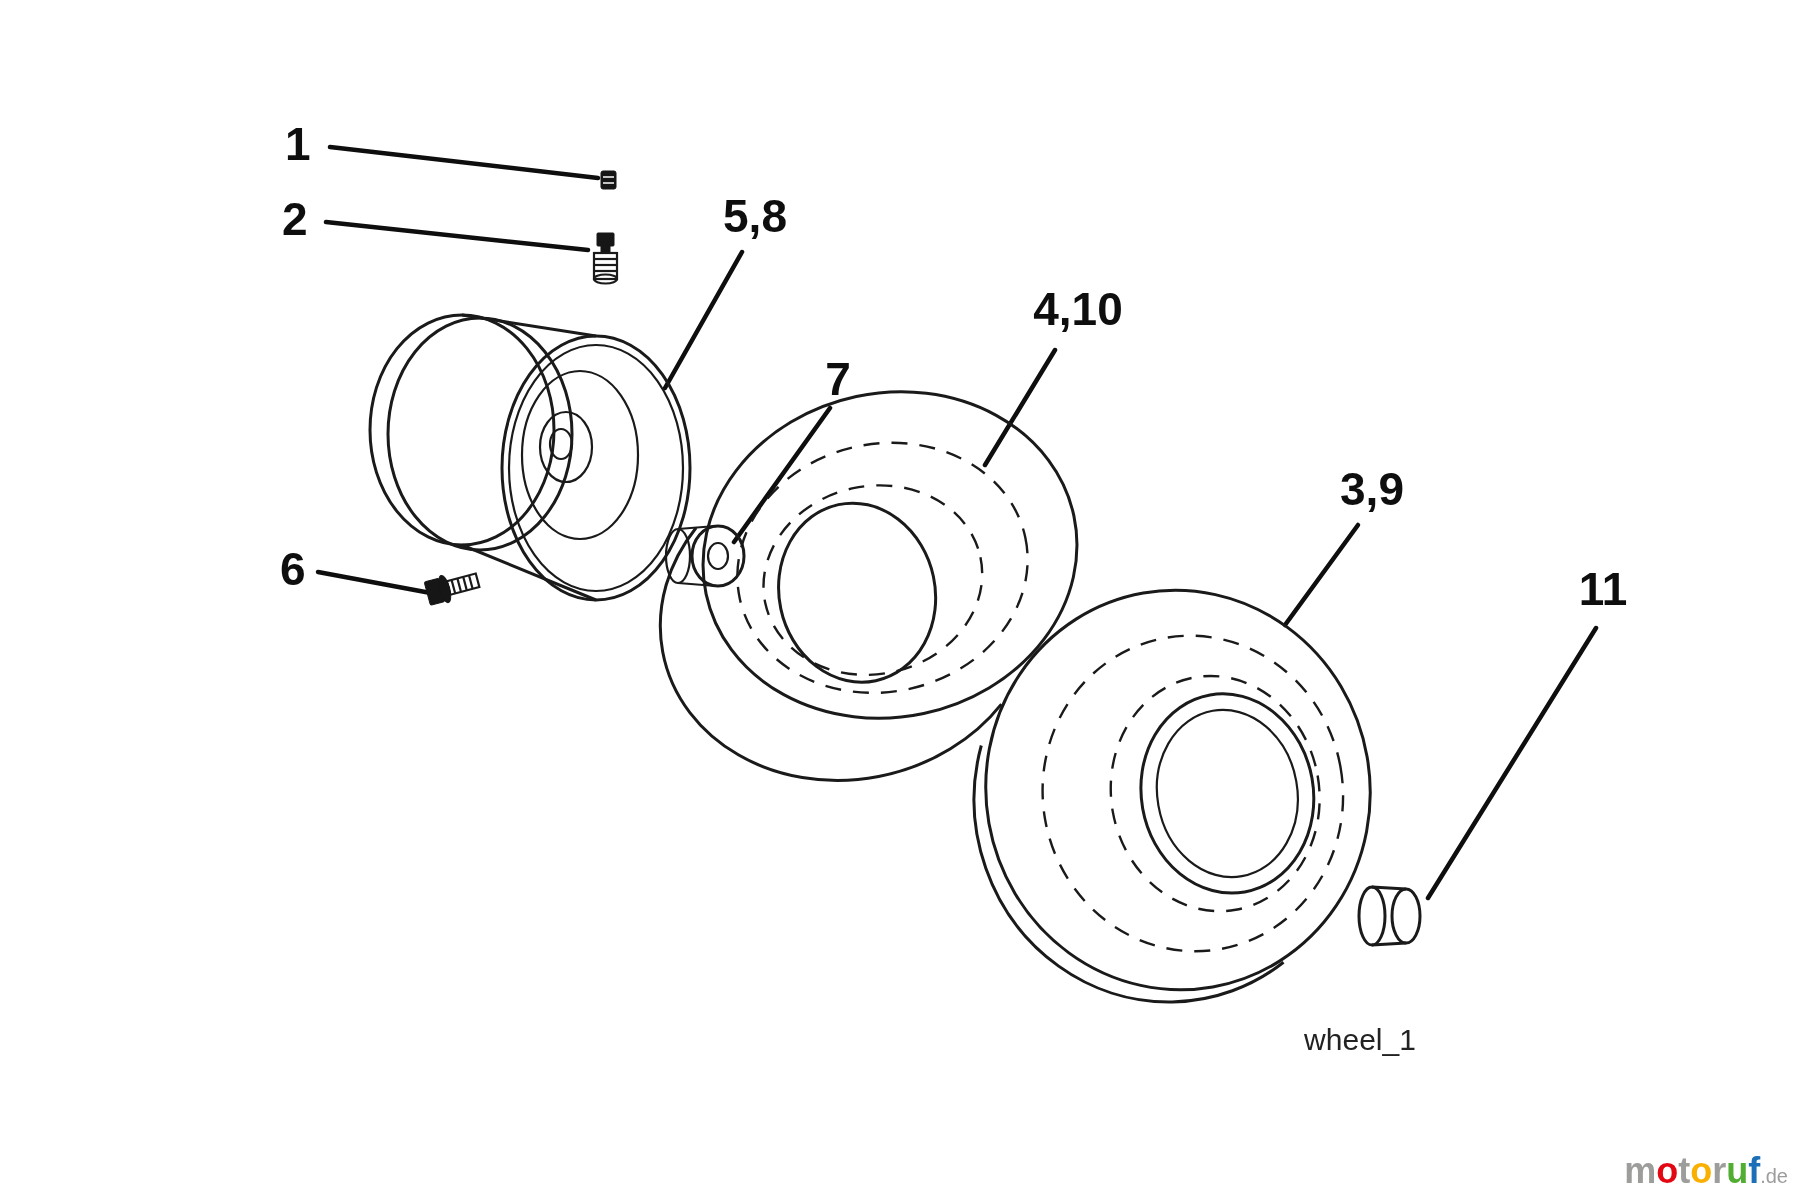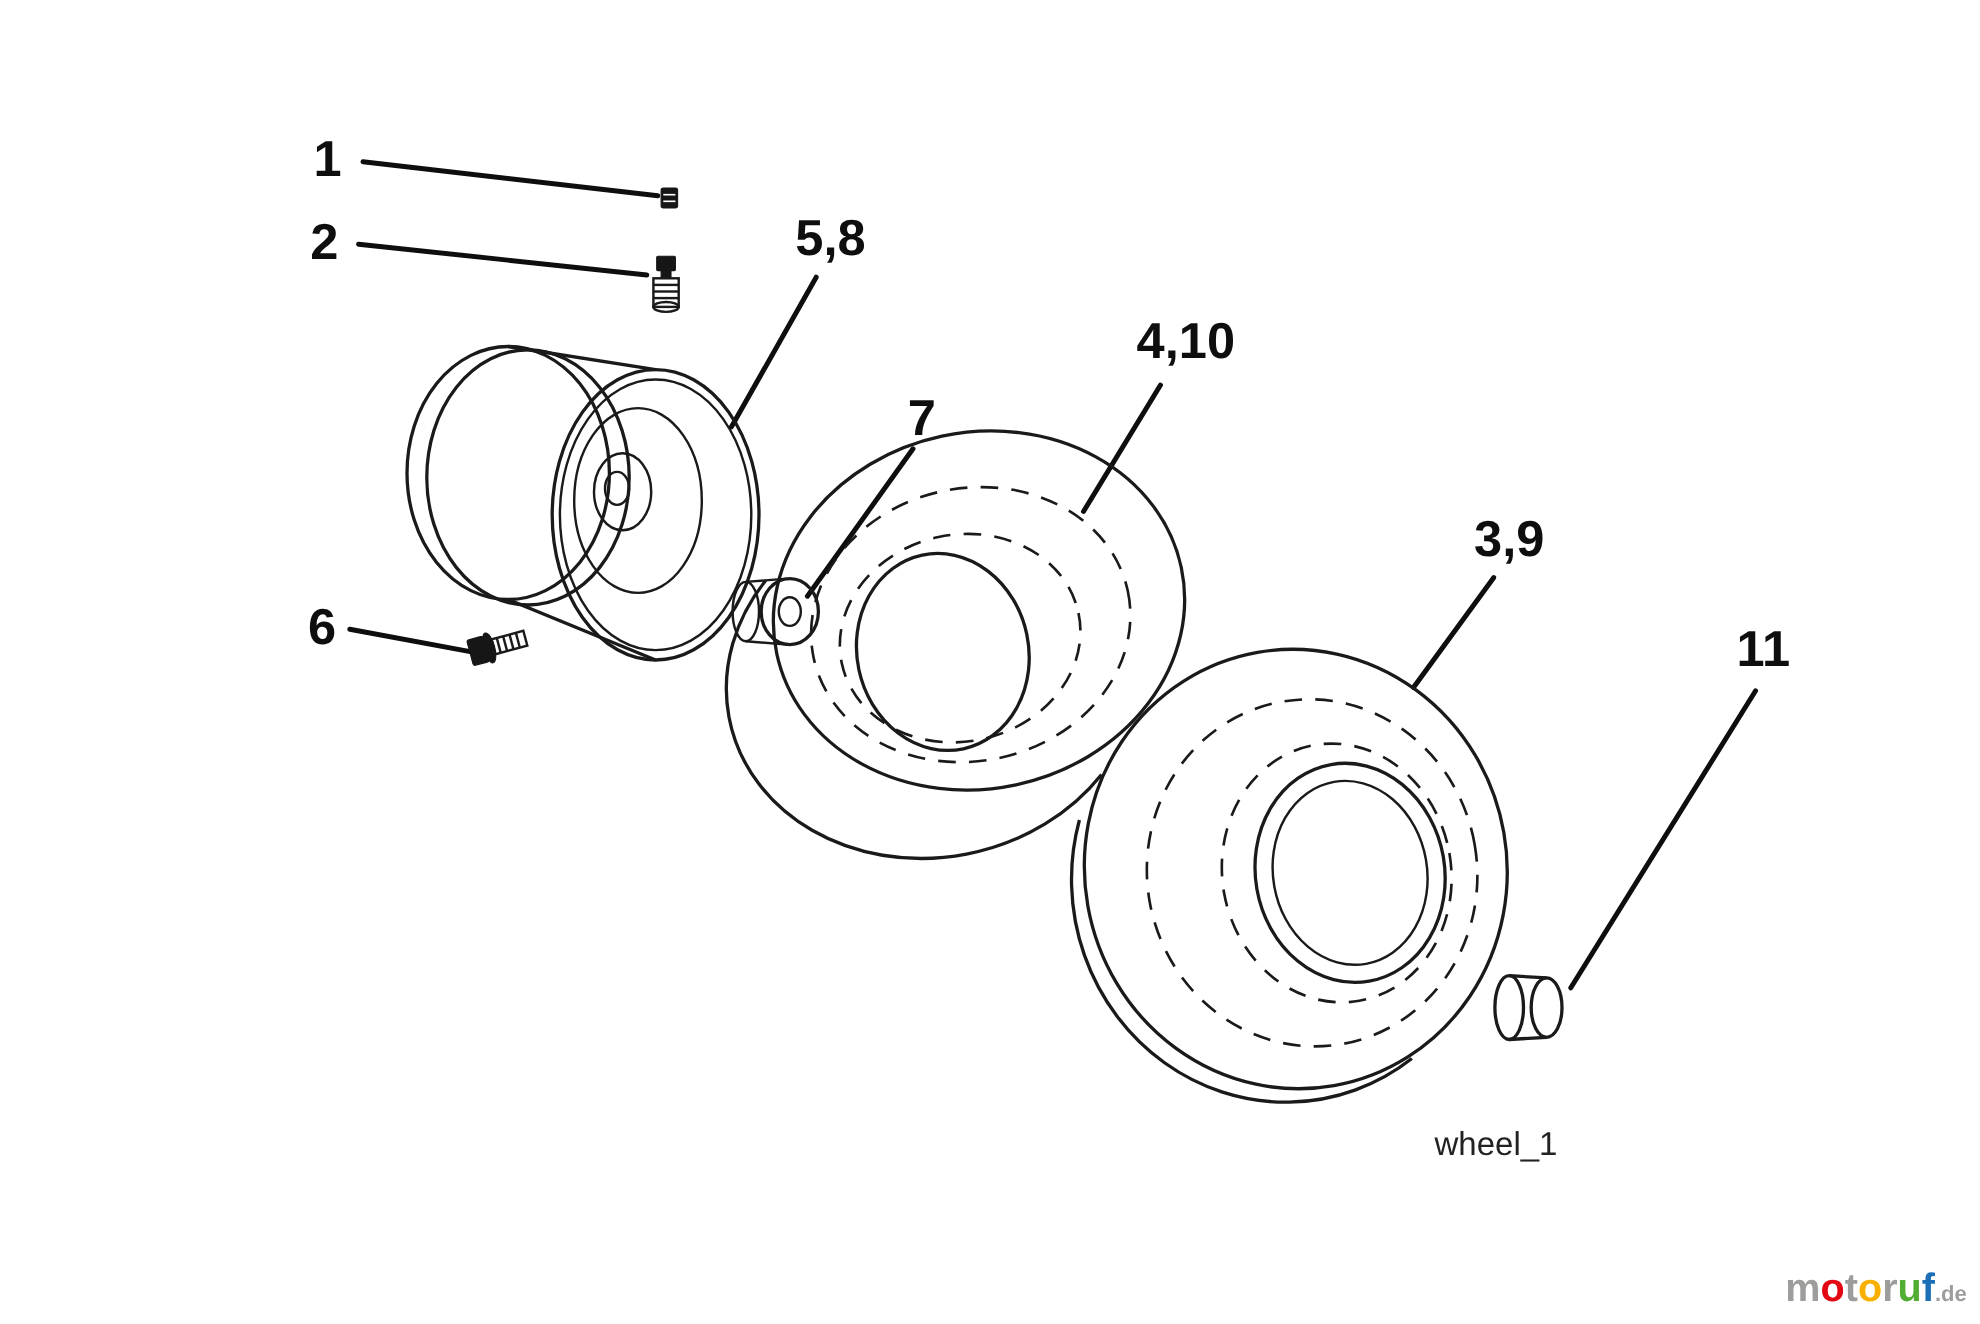--- a/index.html
+++ b/index.html
@@ -36,21 +36,21 @@
     position: absolute;
     right: 12px;
     bottom: 12px;
     font-family: "Liberation Sans", sans-serif;
     font-weight: bold;
     font-size: 36px;
     letter-spacing: 0px;
     user-select: none;
   }
   .watermark span { display: inline-block; }
-  .watermark span.tld { font-size: 20px; font-weight: bold; }
+  .watermark span.tld { font-size: 20px; font-weight: normal; }
 </style>
 </head>
 <body>
 
 <div class="stage">
   <svg width="1800" height="1204" viewBox="0 0 1800 1204">
 
     <line class="leader" x1="330" y1="147" x2="598" y2="178"></line>
     <line class="leader" x1="326" y1="222" x2="588" y2="250"></line>
     <line class="leader" x1="742" y1="252" x2="665" y2="388"></line>

